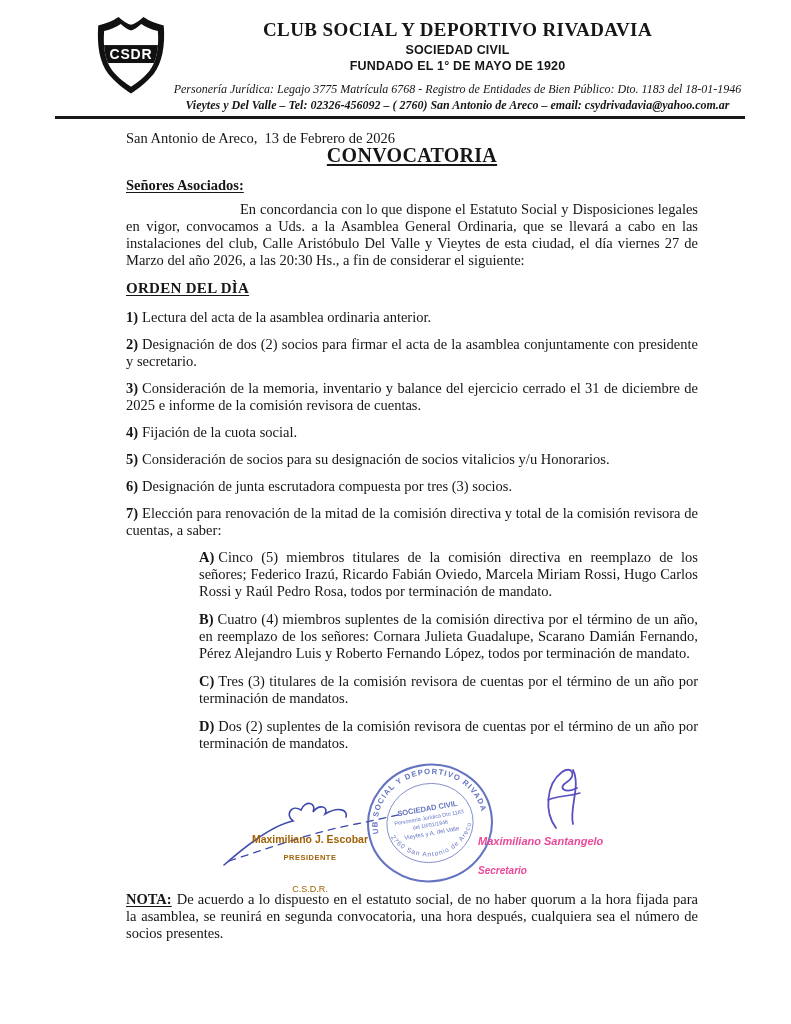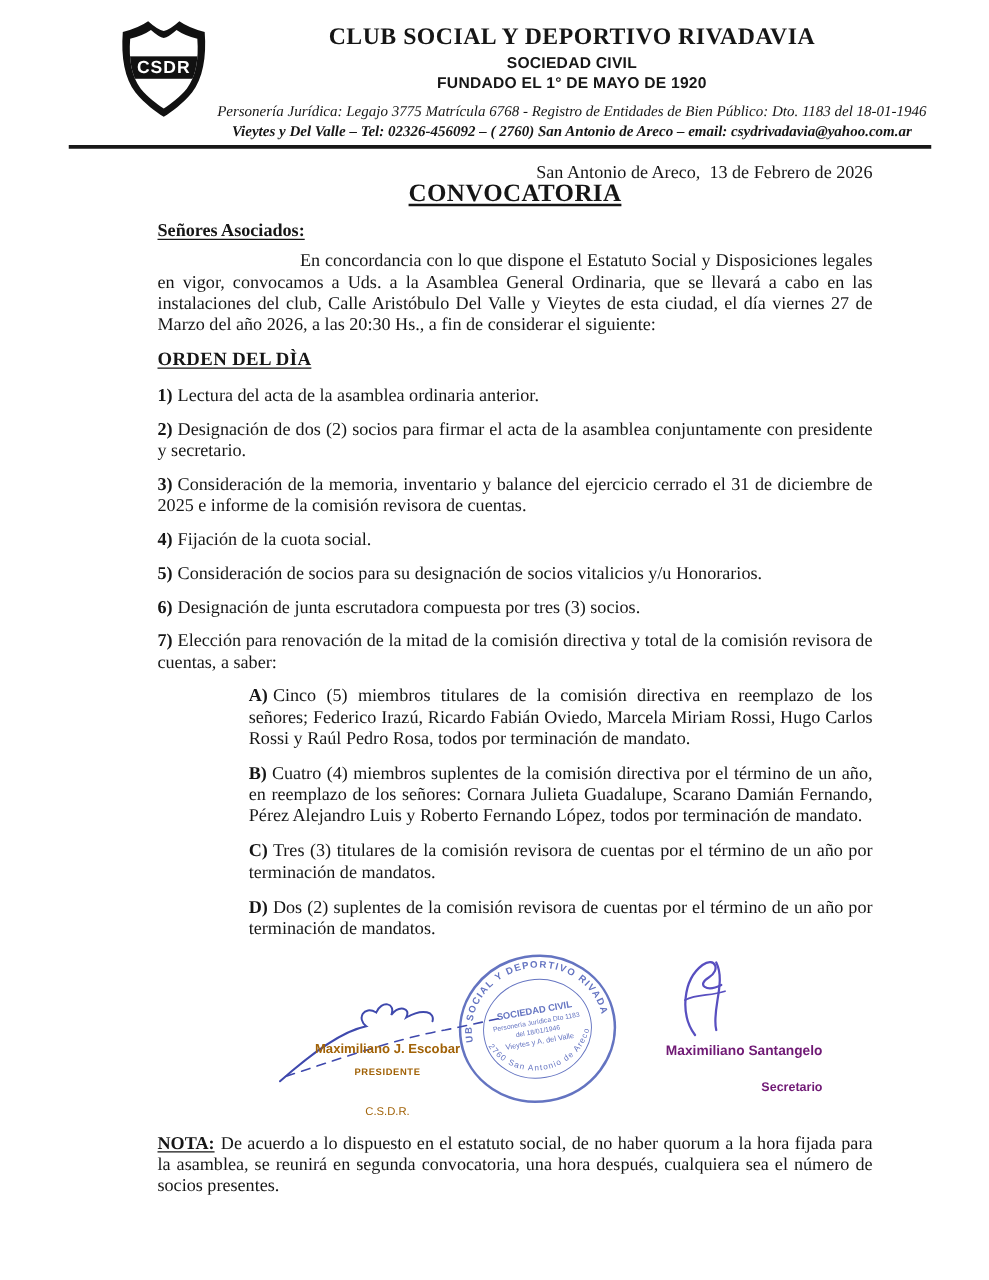--- a/index.html
+++ b/index.html
@@ -11,21 +11,21 @@
   .header{display:flex;align-items:flex-start;padding:12px 46px 0 92px;}
   .logo{width:78px;height:88px;flex:none;}
   .header-text{flex:1;text-align:center;padding-top:7px;}
   .header-title{font-size:19px;font-weight:bold;letter-spacing:.4px;}
   .header-sub{font-family:"Liberation Sans", sans-serif;font-size:12.5px;font-weight:600;margin-top:2px;letter-spacing:.2px;}
   .header-legal{margin-top:9px;font-size:12px;font-weight:normal;font-style:italic;}
   .header-address{font-size:12px;font-weight:bold;font-style:italic;margin-top:1px;}
   .rule{border-top:3px solid #181818;margin:3px 46px 0 55px;}
   
   .content{margin:0 93px 0 126px;font-size:14.5px;line-height:17px;text-align:justify;}
-  .date-line{margin-top:11px;text-align:right;white-space:pre;}
+  .date-line{margin-top:11px;text-align:left;white-space:pre;}
   .doc-title{text-align:center;font-weight:bold;font-size:20px;letter-spacing:.3px;
              text-decoration:underline;text-underline-offset:2px;}
   .salutation{margin-top:13px;font-weight:bold;text-decoration:underline;text-underline-offset:2px;text-align:left;}
   .intro{margin-top:7px;text-indent:114px;}
   .orden-title{margin-top:11px;margin-bottom:12px;text-align:left;font-weight:bold;font-size:15px;
                text-decoration:underline;text-underline-offset:2px;letter-spacing:.3px;}
   p{margin:0;}
   .item{margin-bottom:10px;}
   .num{font-weight:bold;padding-right:4px;}
   .subitems{margin-left:73px;}
@@ -34,26 +34,26 @@
   .sig-block{position:relative;height:128px;}
   .sig-left-svg{position:absolute;left:95px;top:28px;width:185px;height:78px;color:#3f49ad;}
   .sig-left-text{position:absolute;left:99px;top:68px;width:170px;text-align:center;
                  font-family:"Liberation Sans", sans-serif;color:#a16207;}
   .sig-name{font-size:10.5px;font-weight:bold;}
   .sig-role-sm{font-size:7.5px;font-weight:bold;letter-spacing:.5px;margin-top:1px;}
   .sig-org{font-size:9px;font-weight:normal;margin-top:15px;}
   .stamp-wrap{position:absolute;left:235px;top:-2px;width:138px;height:124px;transform:rotate(-10deg);
               color:#4356b4;opacity:.82;}
   .sig-right-svg{position:absolute;left:402px;top:1px;width:80px;height:68px;color:#584fc0;}
-  .sig-right-text{position:absolute;left:352px;top:70px;width:180px;text-align:right;
-                  font-family:"Liberation Sans", sans-serif;color:#701a75;}
+  .sig-right-text{position:absolute;left:352px;top:70px;width:180px;text-align:left;
+                  font-family:"Liberation Sans", sans-serif;color:#ec4899;font-style:italic;}
   .sig-name-r{font-size:11px;font-weight:bold;}
   .sig-role-r{font-size:10px;font-weight:bold;margin-top:12px;}
   
-  .nota{margin-top:16px;}
+  .nota{margin-top:0;}
   .nota-label{font-weight:bold;text-decoration:underline;text-underline-offset:2px;padding-right:5px;}
 </style>
 </head>
 <body>
 
 <div class="page">
 
   <div class="header">
     <svg class="logo" viewBox="0 0 100 110">
       <defs>

